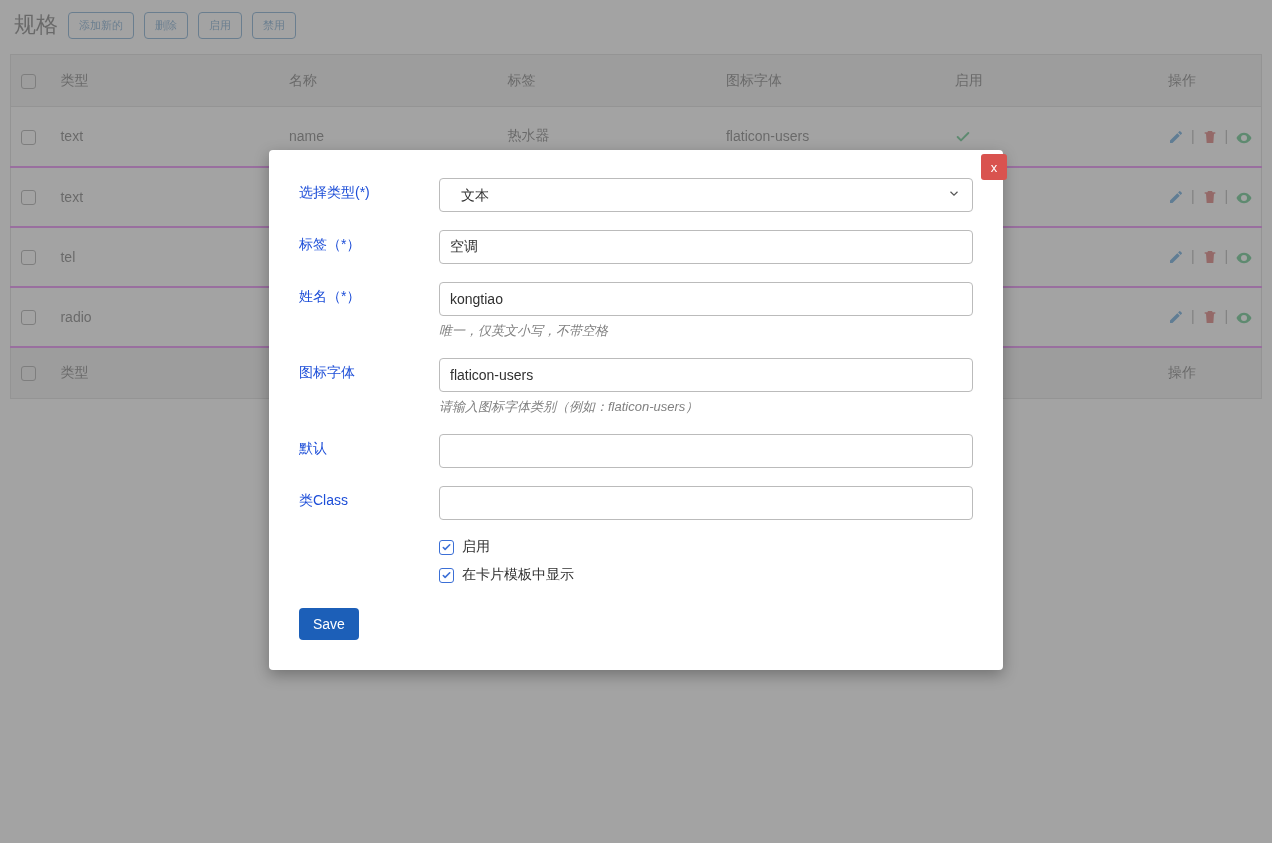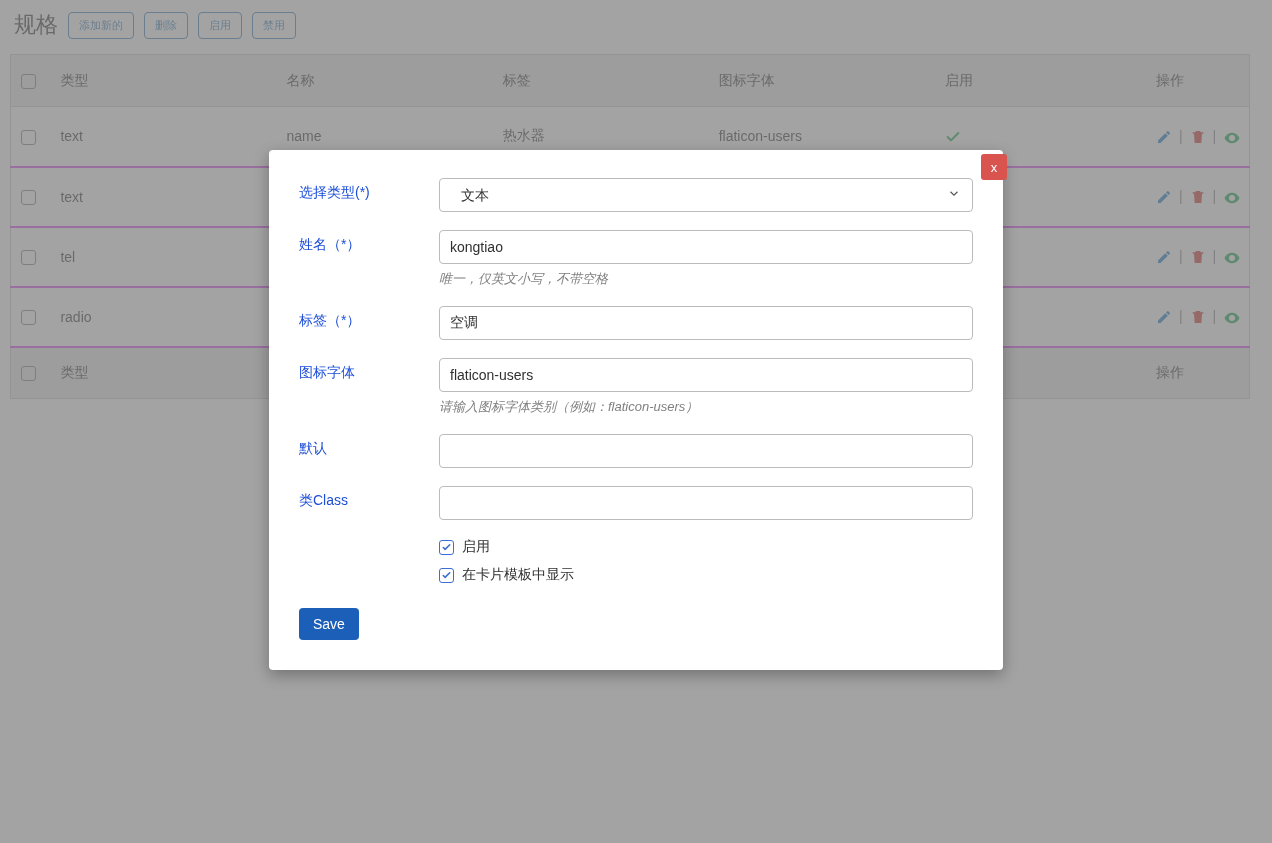--- a/index.html
+++ b/index.html
@@ -1,20 +1,20 @@
 <!DOCTYPE html>
 <html><head>
 <meta charset="utf-8">
 <style>
   * { box-sizing: border-box; }
   html, body { margin:0; padding:0; font-family: "Helvetica Neue", Helvetica, Arial, "Microsoft YaHei", sans-serif; font-size:14px; color:#303030; background:#fff; }
   body { position:relative; width:1272px; height:843px; overflow:hidden; }
 
   
-  .page { padding:10px 22px 0 10px; }
+  .page { padding:10px 10px 0 10px; }
   .page-header { display:flex; align-items:center; gap:10px; margin-bottom:14px; }
   .page-title { font-size:22px; color:#303030; font-weight:400; padding-left:4px;}
   .btn-outline {
     display:inline-block; padding:7px 10px; font-size:11px; line-height:1;
     border:1px solid #337ab7; color:#337ab7; background:#fff; border-radius:4px;
     cursor:pointer;
   }
   .page-header .btn-outline { }
 
   table.grid { width:100%; border-collapse:collapse; border:1px solid #c8c8c8; }
@@ -239,31 +239,31 @@
         <span class="caret">
           <svg width="14" height="14" viewBox="0 0 24 24">
               <path fill="none" stroke="#555" stroke-width="2" d="M6 9l6 6 6-6"></path>
             </svg>
         </span>
       </div>
     </div>
   </div>
 
   <div class="form-row">
+    <div class="form-label">标签（*）</div>
+    <div class="form-field">
+      <input class="text-input" value="空调" style="">
+    </div>
+  </div>
+
+  <div class="form-row">
     <div class="form-label">姓名（*）</div>
     <div class="form-field">
       <input class="text-input" value="kongtiao" style="">
       <div class="hint">唯一，仅英文小写，不带空格</div>
-    </div>
-  </div>
-
-  <div class="form-row">
-    <div class="form-label">标签（*）</div>
-    <div class="form-field">
-      <input class="text-input" value="空调" style="">
     </div>
   </div>
 
   <div class="form-row">
     <div class="form-label">图标字体</div>
     <div class="form-field">
       <input class="text-input" value="flaticon-users" style="">
       <div class="hint">请输入图标字体类别（例如：flaticon-users）</div>
     </div>
   </div>

